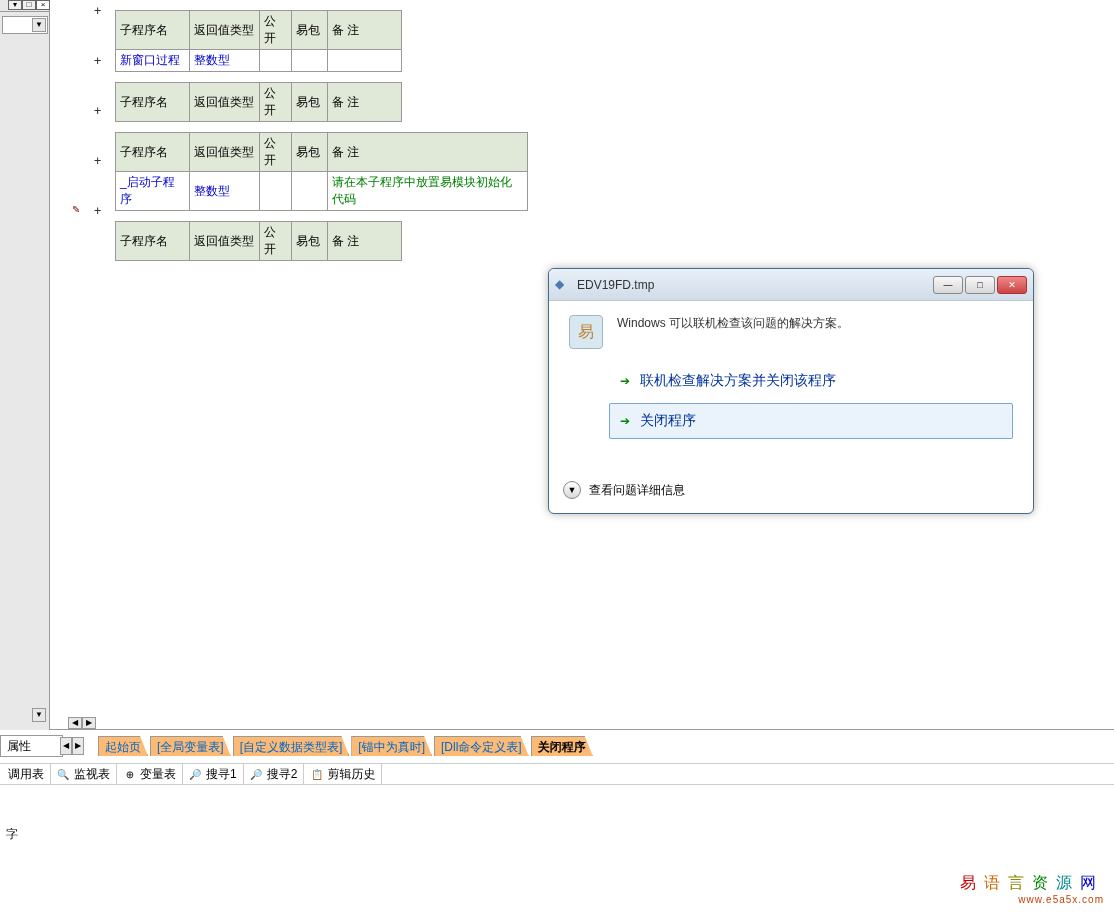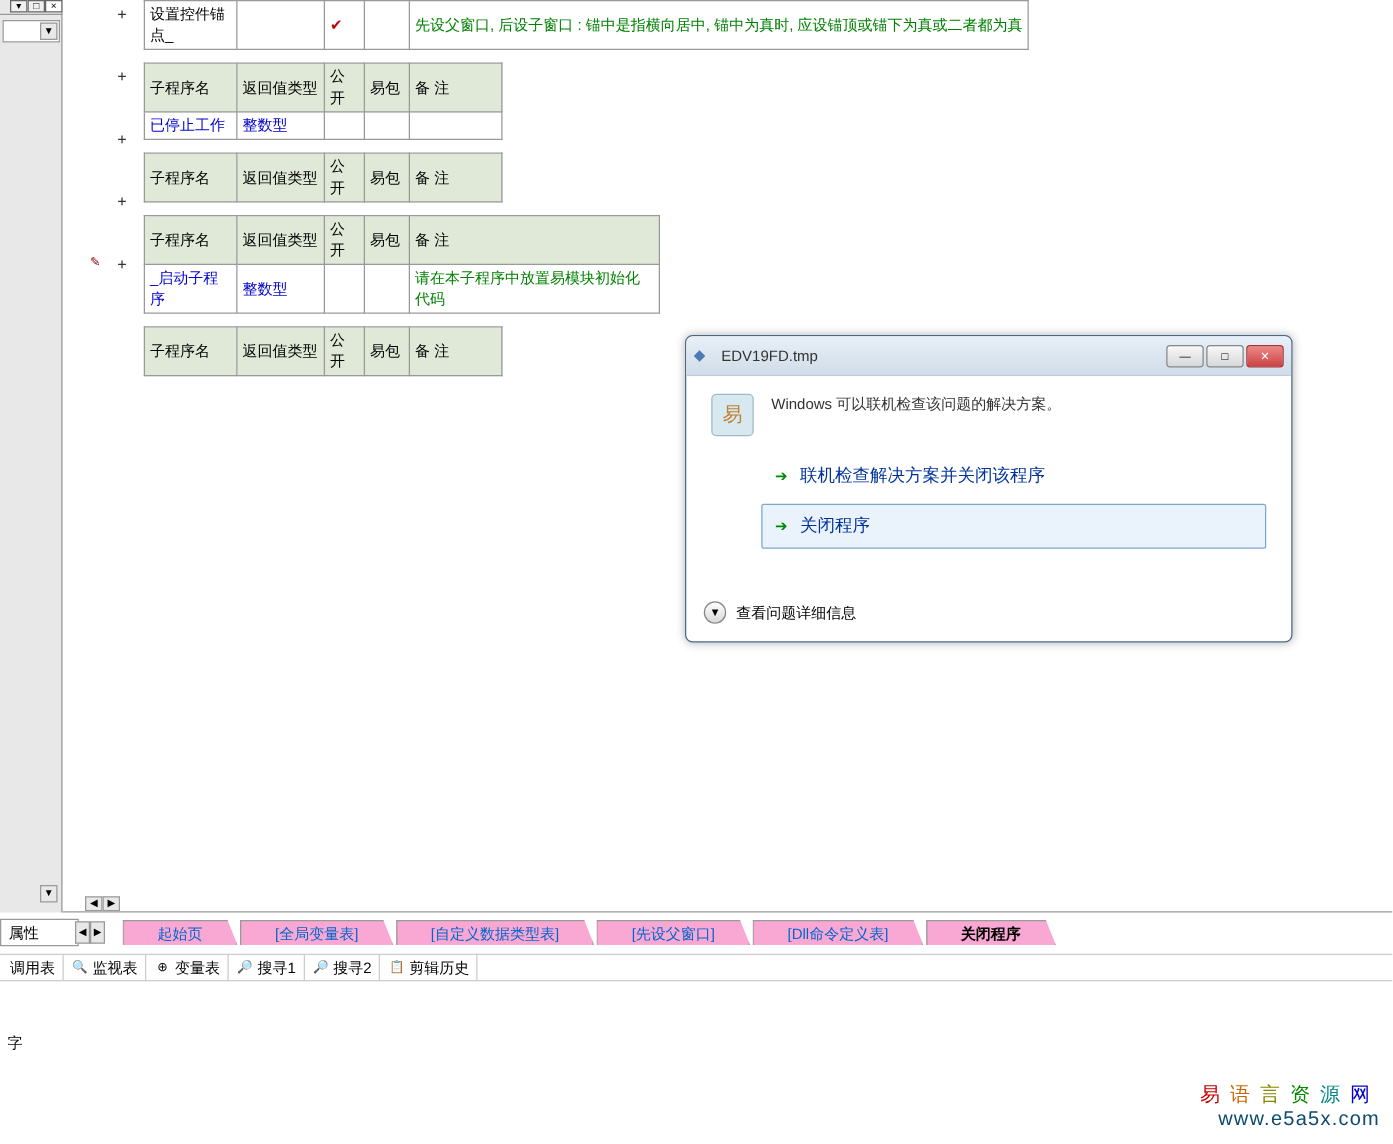--- a/index.html
+++ b/index.html
@@ -28,38 +28,38 @@
 .col-note-wide { min-width: 200px; }
 .blue-link { color: #0000cc; }
 .green-text { color: #008000; }
 .check-mark { color: #c00000; text-align: center; }
 .cursor-cell { position: relative; }
 .cursor-cell::after { content: ""; position: absolute; left: 4px; top: 3px; width: 1px; height: 13px; background: #000; }
 .hscroll { position: absolute; left: 18px; bottom: 0; height: 12px; width: 100px; display: flex; }
 .hscroll-btn { width: 14px; height: 12px; border: 1px solid #999; background: #e8e8e8; font-size: 8px; text-align: center; line-height: 10px; }
 .prop-tab { position: absolute; left: 0; top: 735px; height: 22px; width: 63px; border: 1px solid #999; background: #fff; padding: 2px 6px; }
 .tab-strip { position: absolute; left: 60px; top: 735px; height: 22px; display: flex; align-items: center; }
-.doc-tab { position: relative; height: 20px; padding: 2px 27px; border: 1px solid #999; border-bottom: none; background: #f9a8d4; margin-right: 2px; color: #0066cc; cursor: pointer; clip-path: polygon(0 0, calc(100% - 8px) 0, 100% 100%, 0 100%); }
+.doc-tab { position: relative; height: 20px; padding: 2px 6px; border: 1px solid #999; border-bottom: none; background: #fdba74; margin-right: 2px; color: #0066cc; cursor: pointer; clip-path: polygon(0 0, calc(100% - 8px) 0, 100% 100%, 0 100%); }
 .doc-tab.first { margin-left: 14px; }
 .doc-tab.active { font-weight: bold; color: #000; }
 .tab-nav { display: flex; }
 .tab-nav-btn { width: 12px; height: 18px; border: 1px solid #999; background: #e8e8e8; font-size: 8px; text-align: center; line-height: 16px; }
 .tool-strip { position: absolute; left: 0; top: 763px; height: 22px; width: 100%; border-top: 1px solid #ccc; border-bottom: 1px solid #ccc; display: flex; align-items: center; padding-left: 2px; }
 .tool-item { display: flex; align-items: center; padding: 2px 6px; border-right: 1px solid #ccc; height: 20px; cursor: pointer; }
 .tool-icon { width: 14px; height: 14px; margin-right: 3px; display: inline-flex; align-items: center; justify-content: center; font-size: 10px; }
 .status-area { position: absolute; left: 0; top: 820px; width: 100%; padding: 6px; }
 .watermark { position: absolute; right: 10px; bottom: 10px; text-align: right; }
 .watermark-line1 { font-size: 16px; letter-spacing: 8px; font-family: SimSun; }
 .wm-c1 { color: #c00000; }
 .wm-c2 { color: #cc6600; }
 .wm-c3 { color: #888800; }
 .wm-c4 { color: #008800; }
 .wm-c5 { color: #008888; }
 .wm-c6 { color: #0000cc; }
-.watermark-line2 { font-size: 16px; color: #0c4a6e; font-family: Arial; letter-spacing: 1px; }
+.watermark-line2 { font-size: 10px; color: #c2410c; font-family: Arial; letter-spacing: 1px; }
 .dialog { position: absolute; left: 548px; top: 268px; width: 486px; height: 246px; background: #fff; border: 1px solid #4a6a8a; border-radius: 6px; box-shadow: 0 0 8px rgba(0,0,0,.3); }
 .dialog-title { height: 32px; background: linear-gradient(#e8f0f8, #d0dce8); border-bottom: 1px solid #c0c8d0; border-radius: 6px 6px 0 0; display: flex; align-items: center; padding: 0 6px; }
 .dialog-icon { width: 16px; height: 16px; margin-right: 6px; font-size: 12px; color: #4a7ab0; }
 .dialog-title-text { flex: 1; font-size: 12px; color: #333; }
 .win-btns { display: flex; gap: 2px; }
 .win-btn { width: 30px; height: 18px; border: 1px solid #888; border-radius: 3px; background: linear-gradient(#f8f8f8, #d8d8d8); font-size: 9px; text-align: center; line-height: 16px; cursor: pointer; }
 .win-btn.cls { background: linear-gradient(#e88, #c44); color: #fff; border-color: #a33; }
 .dialog-body { padding: 14px 20px; }
 .dialog-main { display: flex; align-items: flex-start; margin-bottom: 14px; }
 .app-icon { width: 34px; height: 34px; background: #d8e8f0; border: 1px solid #a0b8c8; border-radius: 4px; margin-right: 14px; display: flex; align-items: center; justify-content: center; font-size: 16px; color: #c08030; }
@@ -94,43 +94,32 @@
     <div class="plus-mark" style="top:4px">+</div>
     <div class="plus-mark" style="top:54px">+</div>
     <div class="plus-mark" style="top:104px">+</div>
     <div class="plus-mark" style="top:154px">+</div>
     <div class="edit-mark" style="top:204px">✎</div>
     <div class="plus-mark" style="top:204px">+</div>
   </div>
 
   <div class="tables">
 
-    <table class="tbl" style="margin-top:0">
-      <tbody>
-          <tr>
-        <td class="col-name">设置控件锚点_</td>
-        <td class="col-ret"></td>
-        <td class="col-pub check-mark">✔</td>
-        <td class="col-pkg"></td>
-        <td class="col-note-wide green-text">先设父窗口, 后设子窗口 : 锚中是指横向居中, 锚中为真时, 应设锚顶或锚下为真或二者都为真</td>
-      </tr>
-    </tbody>
-      </table>
 
     <table class="tbl" style="margin-top:10px">
       <tbody>
           <tr>
         <th class="col-name">子程序名</th>
         <th class="col-ret">返回值类型</th>
         <th class="col-pub">公开</th>
         <th class="col-pkg">易包</th>
         <th class="col-note">备 注</th>
       </tr>
       <tr>
-        <td class="blue-link">已停止工作</td>
+        <td class="blue-link">新窗口过程</td>
         <td class="blue-link">整数型</td>
         <td></td>
         <td></td>
         <td></td>
       </tr>
     </tbody>
       </table>
 
     <table class="tbl" style="margin-top:10px">
       <tbody>
@@ -185,21 +174,21 @@
 <div class="prop-tab">属性</div>
 
 <div class="tab-strip">
   <div class="tab-nav">
     <div class="tab-nav-btn">◀</div>
     <div class="tab-nav-btn">▶</div>
   </div>
   <div class="doc-tab first">起始页</div>
   <div class="doc-tab">[全局变量表]</div>
   <div class="doc-tab">[自定义数据类型表]</div>
-  <div class="doc-tab">[先设父窗口]</div>
+  <div class="doc-tab">[锚中为真时]</div>
   <div class="doc-tab">[Dll命令定义表]</div>
   <div class="doc-tab active">关闭程序</div>
 </div>
 
 <div class="tool-strip">
   <div class="tool-item">
       <span>调用表</span>
     </div>
   <div class="tool-item">
       <span class="tool-icon">🔍</span>

